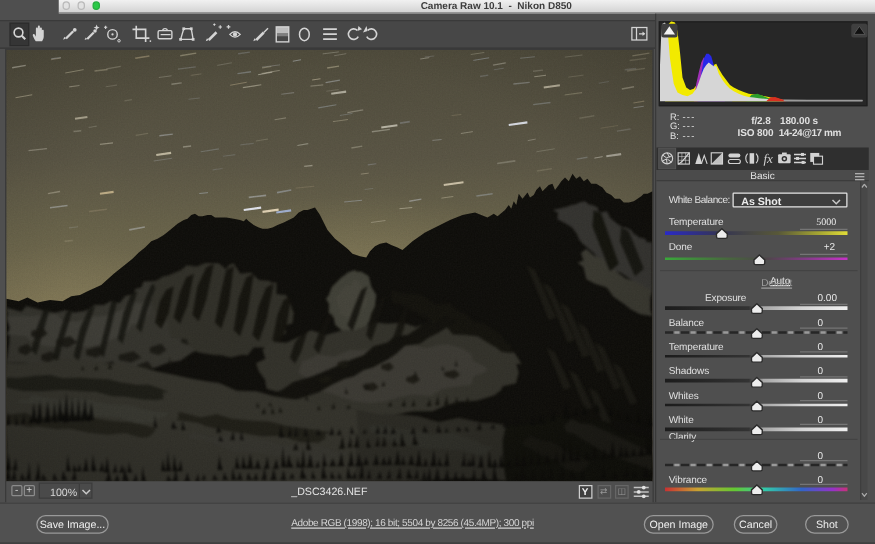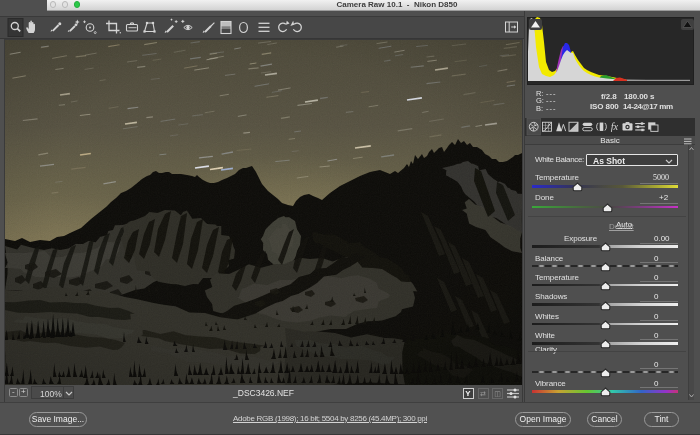--- a/index.html
+++ b/index.html
@@ -569,13 +569,13 @@
   </svg>
 <svg class="abs" style="left:688.5px;top:394px" width="5" height="4">
     <path d="M0.5,0.5 L2.5,3 L4.5,0.5" stroke="#aaa" stroke-width="1" fill="none"></path>
   </svg>
 
 <div class="abs" style="left:0;top:402px;width:700px;height:33px;background:#515151;border-top:1px solid #3f3f3f;"></div>
 <div class="pill" style="left:15px;top:411.5px;width:58px;margin-left:14px;">Save Image...</div>
 <div class="abs" style="left:130px;top:414px;width:400px;text-align:center;font-size:8px;letter-spacing:-0.3px;color:#d4d4d4;text-decoration:underline;white-space:nowrap;">Adobe RGB (1998); 16 bit; 5504 by 8256 (45.4MP); 300 ppi</div>
 <div class="pill" style="left:515px;top:412px;width:56px;">Open Image</div>
 <div class="pill" style="left:587px;top:412px;width:35px;text-align:center;">Cancel</div>
-<div class="pill" style="left:644px;top:412px;width:35px;">Tint</div>
+<div class="pill" style="left:644px;top:412px;width:35px;">Shot</div>
 <div class="abs" style="left:0;top:434px;width:700px;height:1px;background:#383838;"></div>
 </body></html>

